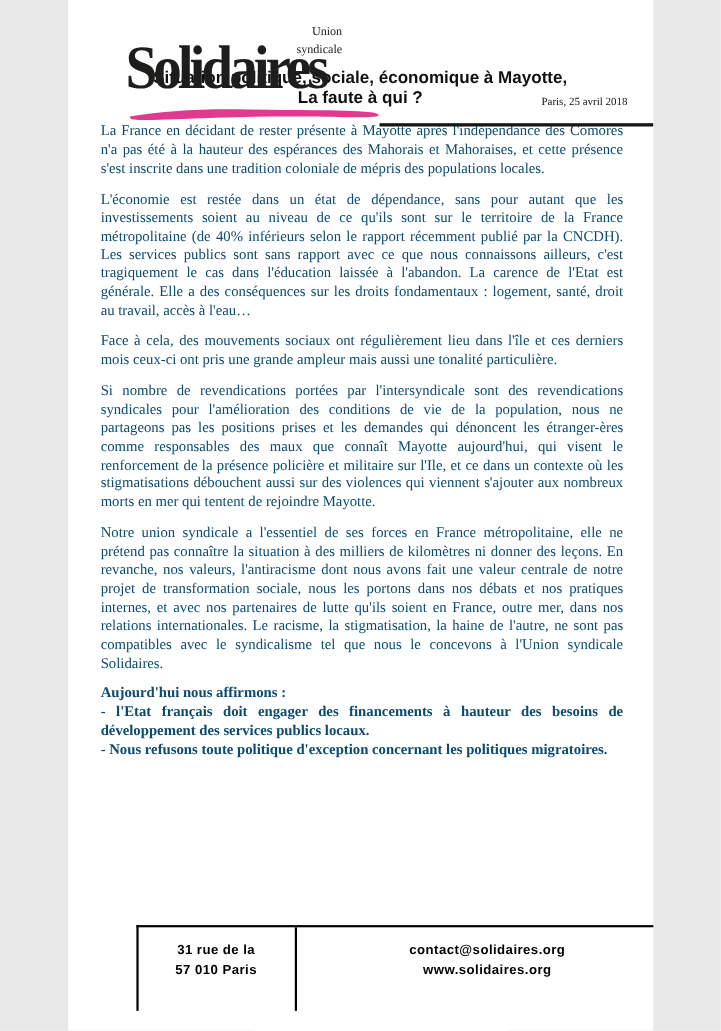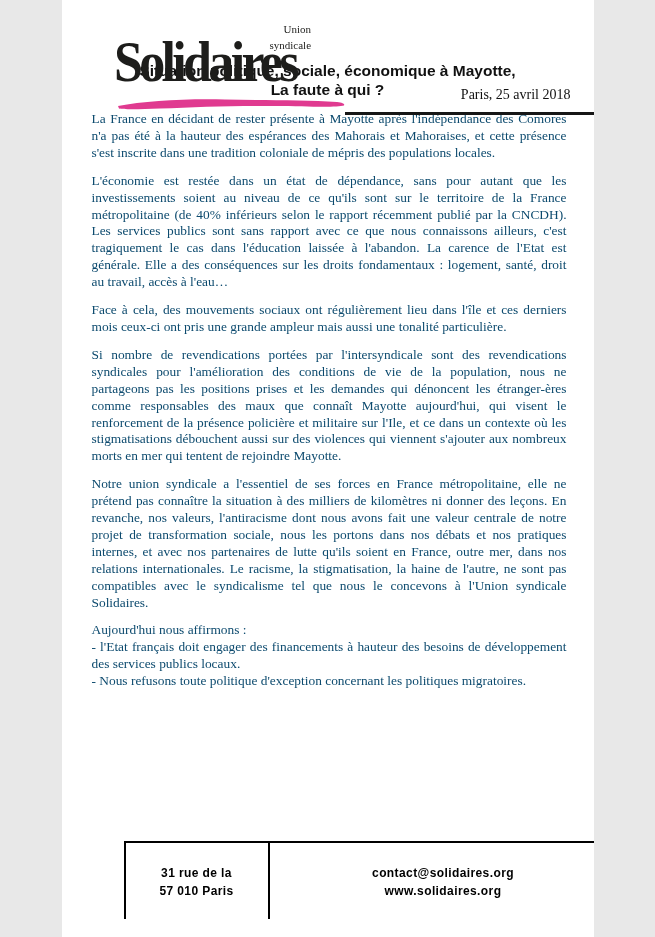--- a/index.html
+++ b/index.html
@@ -26,21 +26,21 @@
   .logo-union{
     position:absolute;left:208px;top:21px;
     font-family:"Liberation Serif", serif;
     font-size:11px;line-height:16px;
     color:#1d1d1b;
     text-align:right;
   }
   .logo-stripe{position:absolute;left:53px;top:95px;}
   .dateline{
     position:absolute;right:23px;top:87px;
-    font-size:14px;
+    font-size:10px;
     color:#111;
   }
   .header-rule{
     position:absolute;left:283px;right:0;top:112px;
     height:3px;background:#161616;
   }
   
   .title{
     margin:0;
     padding:61px 20px 0 20px;
@@ -53,37 +53,37 @@
   }
   
   .body{
     margin:12px 27px 0 30px;
     text-align:justify;
     font-size:13.4px;
     line-height:16.9px;
     color:#0c4a6e;
   }
   .body p{margin:0 0 11px 0;}
-  .affirm p{margin:0;}
+  .affirm p{margin:0;font-weight:bold;}
   
   .contact-box{
     position:absolute;left:62px;top:841px;
     width:495px;height:78px;
     border-top:2px solid #000;
     border-left:2px solid #000;
     border-right:2px solid #000;
     box-sizing:border-box;
     display:flex;
     font-family:"Liberation Sans", sans-serif;
     font-weight:bold;
     font-size:12px;line-height:18px;
     letter-spacing:0.4px;
     color:#000;
   }
-  .contact-col{padding-top:21px;box-sizing:border-box;}
+  .contact-col{padding-top:11px;box-sizing:border-box;}
   .col-address{width:144px;text-align:center;border-right:2px solid #000;}
   .col-phones{width:186px;border-right:2px solid #000;padding-left:7px;}
   .col-web{flex:1;text-align:center;}
   .phone-num{margin-left:9px;}
   .qr{position:absolute;left:572px;top:840px;}
 </style>
 </head>
 <body>
 
 <div class="page">

